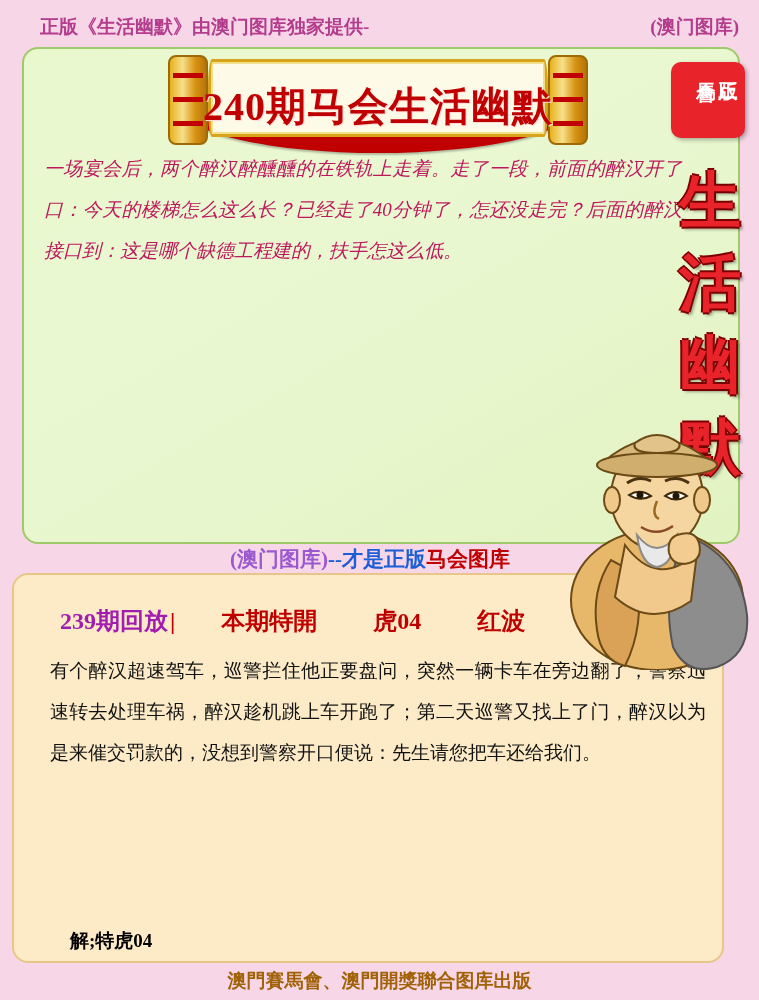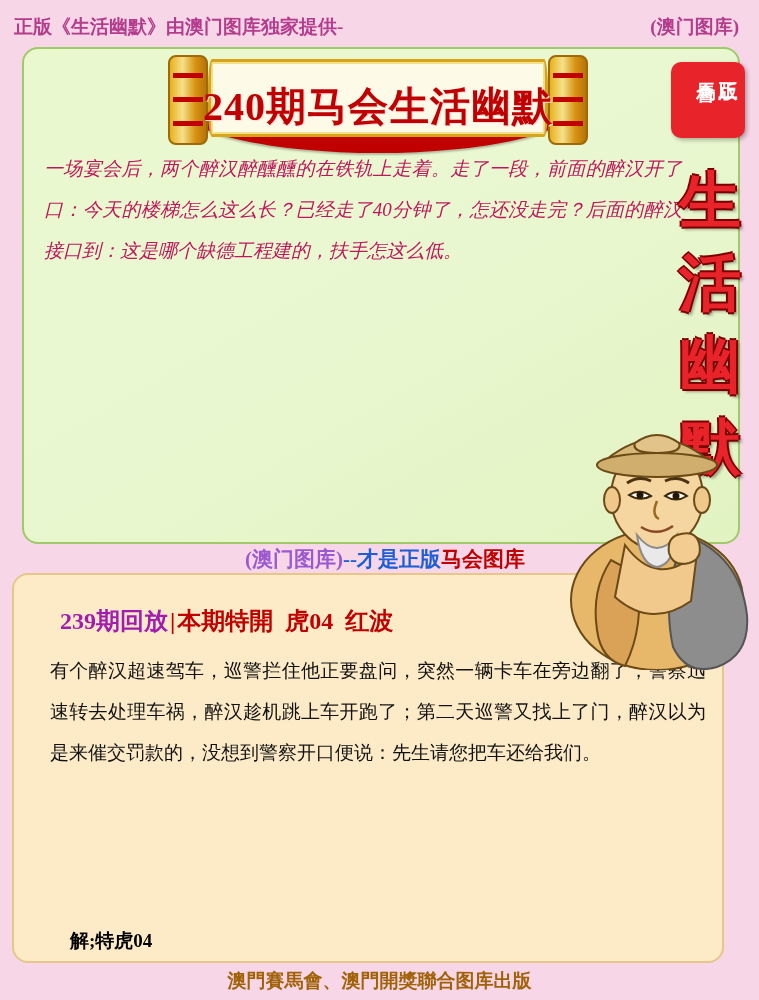--- a/index.html
+++ b/index.html
@@ -22,21 +22,21 @@
     left: 0;
     width: 759px;
     height: 26px;
     color: #b43c8c;
     font-size: 19px;
     font-family: "Liberation Serif", serif;
     font-weight: bold;
   }
   .top-header .left {
     position: absolute;
-    left: 14px;
+    left: 40px;
     top: 0;
     white-space: nowrap;
   }
   .top-header .right {
     position: absolute;
     right: 20px;
     top: 0;
     white-space: nowrap;
   }
 
@@ -138,21 +138,20 @@
   
   .green-footer {
     position: absolute;
     left: 0;
     top: 545px;
     width: 740px;
     text-align: center;
     font-family: "Liberation Serif", serif;
     font-weight: bold;
     font-size: 21px;
-    padding-left: 15px;
   }
   .green-footer .p1 { color: #9b59d0; }
   .green-footer .p2 { color: #1b5ed6; }
   .green-footer .p3 { color: #c00000; }
 
   
   .stamp {
     position: absolute;
     right: 14px;
     top: 62px;
@@ -224,21 +223,21 @@
     position: absolute;
     left: 60px;
     top: 605px;
     font-family: "Liberation Serif", serif;
     font-weight: bold;
     font-size: 24px;
     white-space: nowrap;
   }
   .orange-title .blue { color: #a21caf; }
   .orange-title .sep  { color: #c00000; padding: 0 2px; }
-  .orange-title .red  { color: #c00000; }
+  .orange-title .red  { color: #c00000; margin-left: 44px; }
 
   .orange-body {
     position: absolute;
     left: 30px;
     top: 650px;
     width: 656px;
     font-family: "Liberation Serif", serif;
     font-size: 19px;
     line-height: 41px;
     color: #111;

